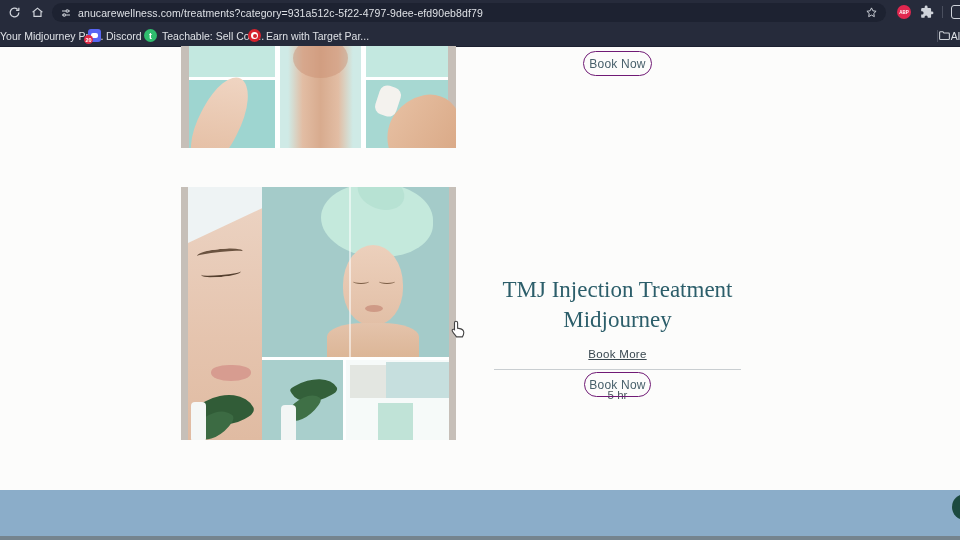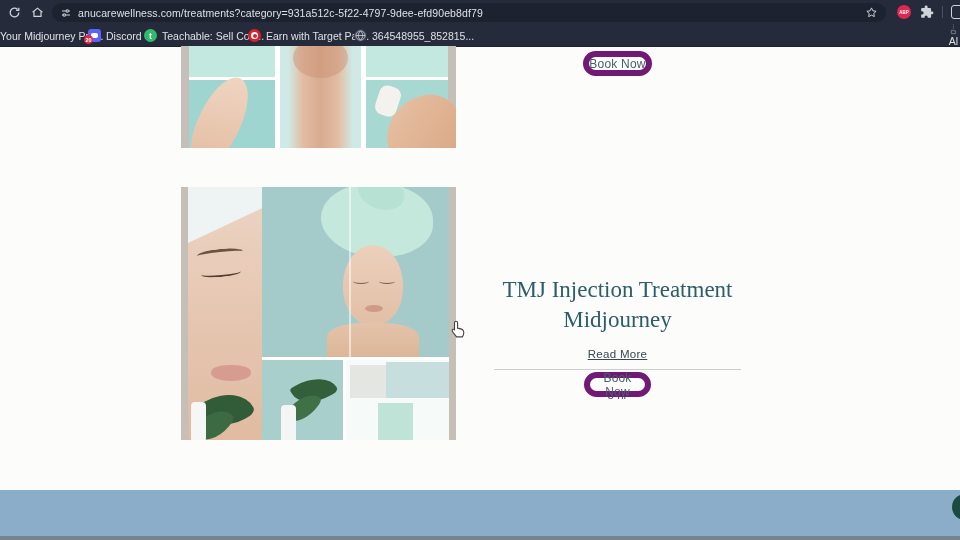--- a/index.html
+++ b/index.html
@@ -19,30 +19,30 @@
   .bookmarksbar { position:absolute; left:0; top:24px; width:960px; height:23px; background:#262b3b; border-bottom:1px solid #1c2030; }
   .bm-item { position:absolute; top:0; height:23px; display:flex; align-items:center; gap:5px; color:#dde0e5; font-size:10.5px; white-space:nowrap; }
   .favicon { width:13px; height:13px; border-radius:3px; position:relative; flex:0 0 auto; }
   .fav-discord { background:#5865f2; }
   .fav-discord .blob { position:absolute; left:3px; top:4px; width:7px; height:5px; background:#fff; border-radius:2px; }
   .fav-badge { position:absolute; left:-4px; bottom:-2px; min-width:9px; height:9px; border-radius:5px; background:#e02844; color:#fff; font-size:5.5px; font-weight:bold; display:flex; align-items:center; justify-content:center; padding:0 1px; }
   .fav-teachable { background:#2fbc6e; border-radius:50%; color:#fff; font-size:9px; font-weight:bold; display:flex; align-items:center; justify-content:center; }
   .fav-target { background:#fff; border-radius:50%; border:3px solid #d6232e; }
   .fav-target::after { content:""; position:absolute; left:1.5px; top:1.5px; width:4px; height:4px; border-radius:50%; background:#d6232e; }
   .fav-globe { background:#343a49; border-radius:50%; }
-  .bm-right { position:absolute; right:0; top:0; height:23px; display:flex; align-items:center; color:#dde0e5; font-size:10.5px; padding-right:0;flex-direction:column; }
+  .bm-right { position:absolute; right:0; top:0; height:23px; display:flex; align-items:center; color:#dde0e5; font-size:10.5px; padding-right:0; }
 
   
   .page { position:absolute; left:0; top:47px; width:960px; height:493px; background:#fcfcfb; }
 
   .collage { position:absolute; overflow:hidden; background:#fff; }
   .gray-strip { position:absolute; top:0; width:7px; height:100%; background:#c6bfb8; }
   .abs { position:absolute; }
 
-  .pill-btn { position:absolute; height:25px; border:6px solid #701a75; border-radius:13px; background:transparent; color:#48606b; font-size:12px; font-family:"Liberation Sans", sans-serif; display:flex; align-items:center; justify-content:center; cursor:pointer; letter-spacing:.2px; }
+  .pill-btn { position:absolute; height:25px; border:1px solid #701a75; border-radius:13px; background:transparent; color:#48606b; font-size:12px; font-family:"Liberation Sans", sans-serif; display:flex; align-items:center; justify-content:center; cursor:pointer; letter-spacing:.2px; }
 
   .tmj-col { position:absolute; left:494px; top:228px; width:247px; text-align:center; }
   .tmj-title { font-family:"Liberation Serif", serif; font-size:23px; line-height:30px; color:#2c5e6a; font-weight:normal; }
   .read-more { display:inline-block; margin-top:13px; font-size:11.5px; color:#39474f; text-decoration:underline; letter-spacing:.3px; cursor:pointer; }
   .divider { position:absolute; left:494px; top:322px; width:247px; height:1px; background:#c9ced1; }
   .duration { position:absolute; left:494px; top:342px; width:247px; text-align:center; font-size:11.5px; color:#4a565d; }
 
   .footer { position:absolute; left:0; top:490px; width:960px; height:46px; background:#8badc9; }
   .footer-strip { position:absolute; left:0; top:536px; width:960px; height:4px; background:#75848e; }
   .chat-circle { position:absolute; left:952px; top:494px; width:26px; height:26px; border-radius:50%; background:#1c4a40; }
@@ -102,29 +102,20 @@
       <span>Discord</span>
     </div>
     <div class="bm-item" style="left:144px">
       <span class="favicon fav-teachable">t</span>
       <span>Teachable: Sell Cou...</span>
     </div>
     <div class="bm-item" style="left:248px">
       <span class="favicon fav-target"></span>
       <span>Earn with Target Par...</span>
     </div>
-    <div class="bm-item" style="left:354px">
-      <span class="favicon fav-globe">
-        <svg width="13" height="13" viewBox="0 0 24 24" fill="none" stroke="#c9cdd4" stroke-width="1.6">
-            <circle cx="12" cy="12" r="8.5"></circle>
-            <path d="M3.5 12h17M12 3.5c-5.5 5-5.5 12 0 17 5.5-5 5.5-12 0-17z"></path>
-          </svg>
-      </span>
-      <span>364548955_852815...</span>
-    </div>
     <div class="bm-right">
       <div class="sep-v" style="position:static; margin-top:0;"></div>
       <svg width="13" height="13" viewBox="0 0 24 24" fill="none" stroke="#cfd3da" stroke-width="2">
           <path d="M3 6.5a1.5 1.5 0 0 1 1.5-1.5H9l2 2.5h8.5A1.5 1.5 0 0 1 21 9v9a1.5 1.5 0 0 1-1.5 1.5h-15A1.5 1.5 0 0 1 3 18z"></path>
         </svg>
       <span>Al</span>
     </div>
   </div>
 
   <div class="page">
@@ -176,21 +167,21 @@
       <div class="abs" style="left:100px; top:218px; width:15px; height:38px; background:#f3f6f5; border-radius:4px;"></div>
 
       <div class="abs" style="left:165px; top:173px; width:103px; height:80px; background:#f6faf9;"></div>
       <div class="abs" style="left:169px; top:178px; width:36px; height:33px; background:#e3e6e1;"></div>
       <div class="abs" style="left:205px; top:175px; width:63px; height:36px; background:#c6dfde;"></div>
       <div class="abs" style="left:197px; top:216px; width:35px; height:37px; background:#c0e3d7;"></div>
     </div>
 
     <div class="tmj-col">
       <h2 class="tmj-title">TMJ Injection Treatment Midjourney</h2>
-      <a class="read-more">Read More</a>
+      <a class="read-more">Book More</a>
     </div>
     <div class="divider"></div>
     <div class="duration">5 hr</div>
     <button class="pill-btn" style="left:584px; top:325px; width:67px;">Book Now</button>
 
     <div class="footer" style="top:443px;"></div>
     <div class="footer-strip" style="top:489px;"></div>
     <div class="chat-circle" style="top:447px;"></div>
   </div>
 

